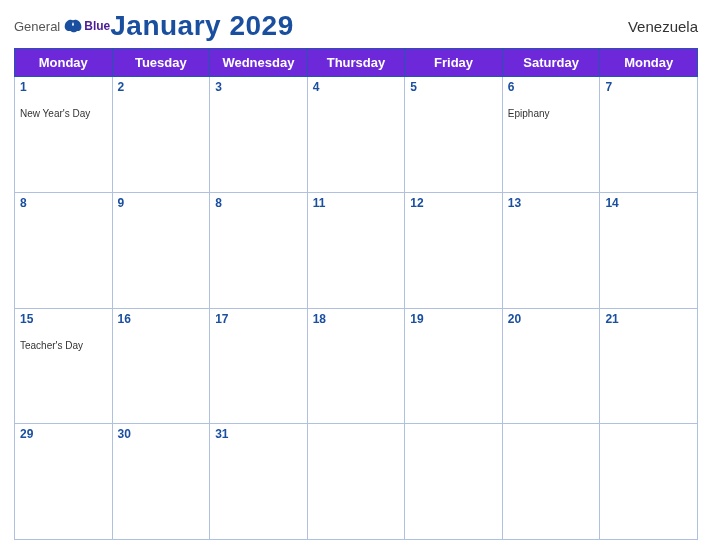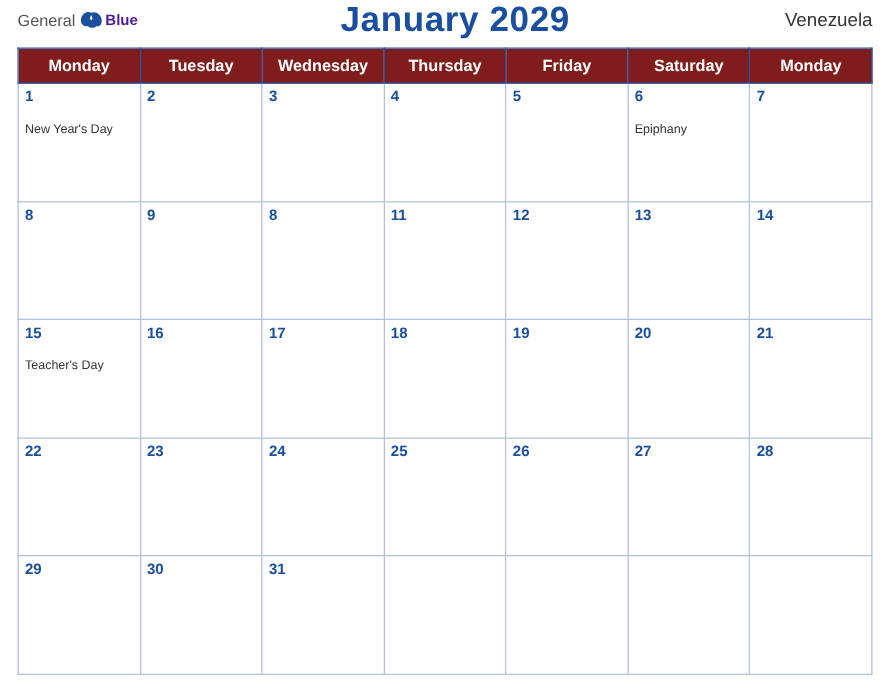--- a/index.html
+++ b/index.html
@@ -9,21 +9,21 @@
       width: 712px;
       height: 550px;
       overflow: hidden;
     }
     .page {
       width: 712px;
       height: 550px;
       background: #fff;
       display: flex;
       flex-direction: column;
-      padding: 0 14px 10px 14px;
+      padding: 10px 14px 10px 14px;
     }
     .header {
       display: flex;
       align-items: center;
       justify-content: space-between;
       margin-bottom: 6px;
     }
     .logo {
       display: flex;
       flex-direction: column;
@@ -43,42 +43,42 @@
       font-size: 12px;
       color: #4c1d95;
       font-weight: bold;
     }
     .logo-bird {
       width: 18px;
       height: 16px;
       margin-left: 2px;
     }
     .title-block {
-      text-align: center;
+      text-align: left;
       flex: 1;
     }
     .calendar-title {
       font-size: 28px;
       color: #1a4fa0;
       font-weight: bold;
       letter-spacing: 0.5px;
     }
     .country-label {
       font-size: 15px;
       color: #333;
       text-align: right;
       min-width: 80px;
     }
     .calendar-table {
       width: 100%;
       border-collapse: collapse;
       flex: 1;
     }
     .calendar-table thead tr th {
-      background: #7f1d1d;
+      background: #6d28d9;
       color: #fff;
       font-size: 13px;
       font-weight: bold;
       text-align: center;
       padding: 6px 4px;
       border: 1px solid #2255b0;
     }
     .calendar-table tbody tr td {
       border: 1px solid #b0c0e0;
       vertical-align: top;
@@ -204,43 +204,20 @@
           </td>
           <td>
             <span class="day-num">20</span>
           </td>
           <td>
             <span class="day-num">21</span>
           </td>
         </tr>
         <tr>
           <td>
-            <span class="day-num">22</span>
-          </td>
-          <td>
-            <span class="day-num">23</span>
-          </td>
-          <td>
-            <span class="day-num">24</span>
-          </td>
-          <td>
-            <span class="day-num">25</span>
-          </td>
-          <td>
-            <span class="day-num">26</span>
-          </td>
-          <td>
-            <span class="day-num">27</span>
-          </td>
-          <td>
-            <span class="day-num">28</span>
-          </td>
-        </tr>
-        <tr>
-          <td>
             <span class="day-num">29</span>
           </td>
           <td>
             <span class="day-num">30</span>
           </td>
           <td>
             <span class="day-num">31</span>
           </td>
           <td class="empty-cell"></td>
           <td class="empty-cell"></td>

